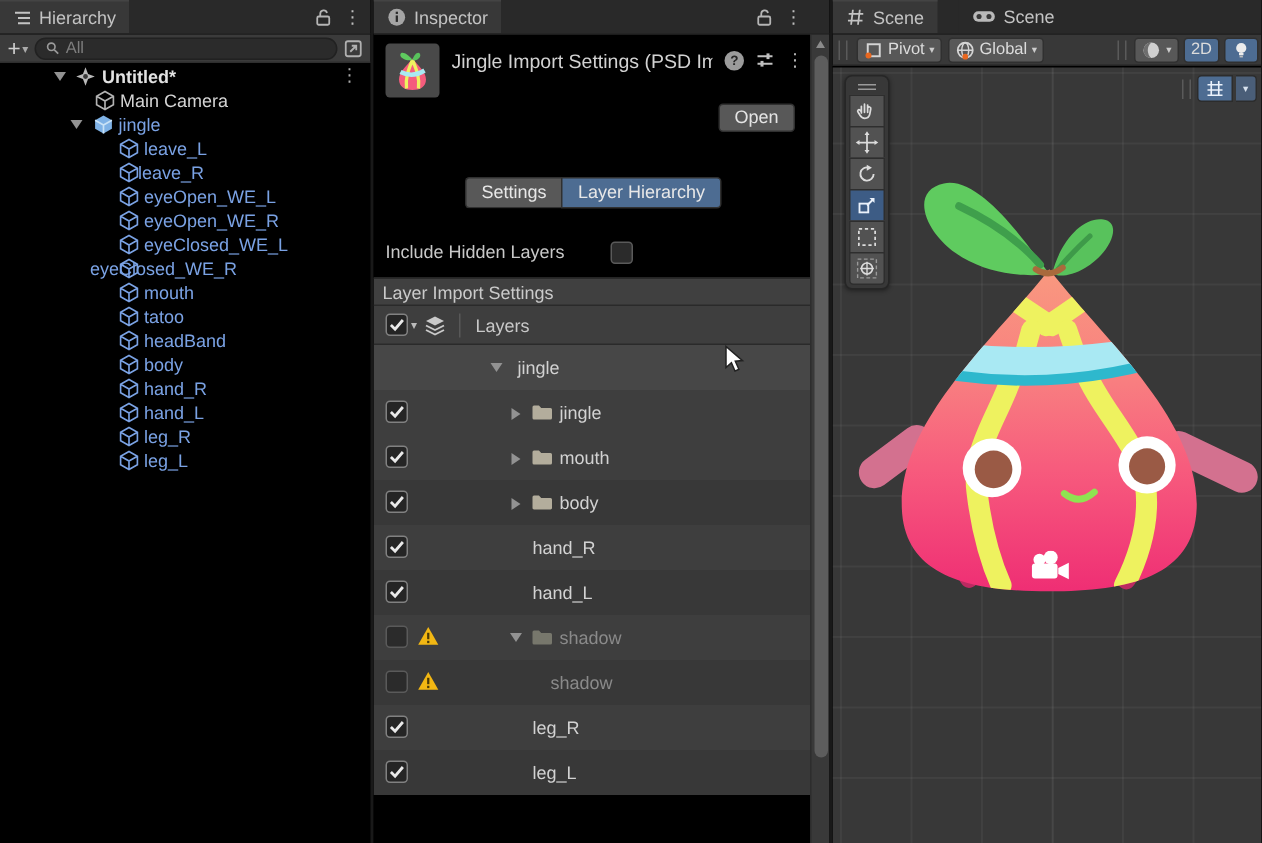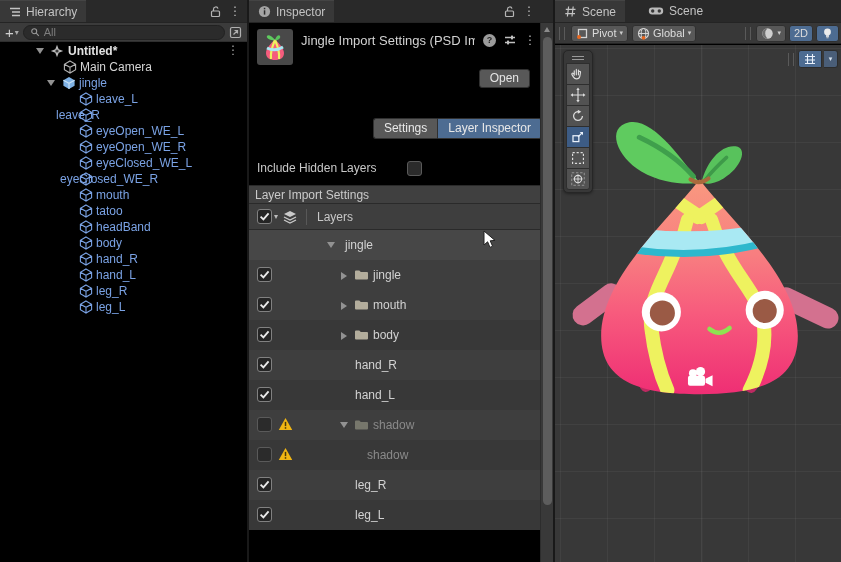--- a/index.html
+++ b/index.html
@@ -36,21 +36,21 @@
   
   .inspector { width:306px; border-right:2px solid #191919; }
   .insp-content { width:293px; position:relative; }
   .insp-header { display:flex; align-items:flex-start; gap:8px; padding:6px 6px 0 8px; }
   .thumb { width:36px; height:36px; background:#494949; border-radius:3px; display:flex; align-items:center; justify-content:center; }
   .insp-title { flex:1; font-size:13px; color:#d2d2d2; white-space:nowrap; overflow:hidden; margin-top:4px; }
   .insp-hicons { display:flex; align-items:center; gap:7px; margin-top:4px; }
   .help-circle { width:13px; height:13px; border-radius:50%; background:#9b9b9b; color:#262626; font-size:9px; font-weight:bold; display:flex; align-items:center; justify-content:center; }
   .open-row { display:flex; justify-content:flex-end; padding:4px 12px 0 0; }
   .btn { background:#585858; border:1px solid #303030; border-radius:3px; color:#e4e4e4; font-size:12px; padding:1px 10px 2px; }
-  .seg-tabs { display:flex; justify-content:flex-end; margin-top:30px; }
+  .seg-tabs { display:flex; justify-content:center; margin-top:30px; }
   .seg { background:#585858; border:1px solid #303030; color:#e8e8e8; font-size:12px; padding:2px 10px 3px; }
   .seg.left { border-radius:3px 0 0 3px; border-right:none; }
   .seg.right { border-radius:0 3px 3px 0; }
   .seg.selected { background:#4d6c92; }
   .ihl-row { display:flex; align-items:center; margin-top:21px; padding-left:8px; height:16px; }
   .ihl-label { width:150px; color:#c8c8c8; }
   .cb { width:15px; height:15px; border-radius:3px; background:#252525; border:1px solid #818181; display:flex; align-items:center; justify-content:center; flex:none; }
   .cb.un { border-color:#5a5a5a; background:#2b2b2b; }
   .section-hdr { margin-top:9px; height:19px; background:#404040; border-top:1px solid #2a2a2a; border-bottom:1px solid #2a2a2a; display:flex; align-items:center; padding-left:6px; color:#cacaca; }
   .layers-bar { height:26px; background:#3e3e3e; border-bottom:1px solid #2a2a2a; display:flex; align-items:center; padding-left:8px; }
@@ -272,21 +272,21 @@
       <div class="h-row">
         <svg class="ic h-icon" style="left:79px;stroke:#7aa2e4" width="14" height="14">
             <use href="#ic-cube"></use>
           </svg>
         <span class="h-label blue" style="margin-left:96px">leave_L</span>
       </div>
       <div class="h-row">
         <svg class="ic h-icon" style="left:79px;stroke:#7aa2e4" width="14" height="14">
             <use href="#ic-cube"></use>
           </svg>
-        <span class="h-label blue" style="margin-left:56px">leave_R</span>
+        <span class="h-label blue" style="margin-left:92px">leave_R</span>
       </div>
       <div class="h-row">
         <svg class="ic h-icon" style="left:79px;stroke:#7aa2e4" width="14" height="14">
             <use href="#ic-cube"></use>
           </svg>
         <span class="h-label blue" style="margin-left:96px">eyeOpen_WE_L</span>
       </div>
       <div class="h-row">
         <svg class="ic h-icon" style="left:79px;stroke:#7aa2e4" width="14" height="14">
             <use href="#ic-cube"></use>
@@ -391,21 +391,21 @@
             </svg>
           <span class="kebab">⋮</span>
         </div>
       </div>
       <div class="open-row">
         <button class="btn">Open</button>
       </div>
 
       <div class="seg-tabs">
         <div class="seg left">Settings</div>
-        <div class="seg right selected">Layer Inspector</div>
+        <div class="seg right selected">Layer Hierarchy</div>
       </div>
 
       <div class="ihl-row">
         <span class="ihl-label">Include Hidden Layers</span>
         <span class="cb un"></span>
       </div>
 
       <div class="section-hdr">
         <span>Layer Import Settings</span>
       </div>

